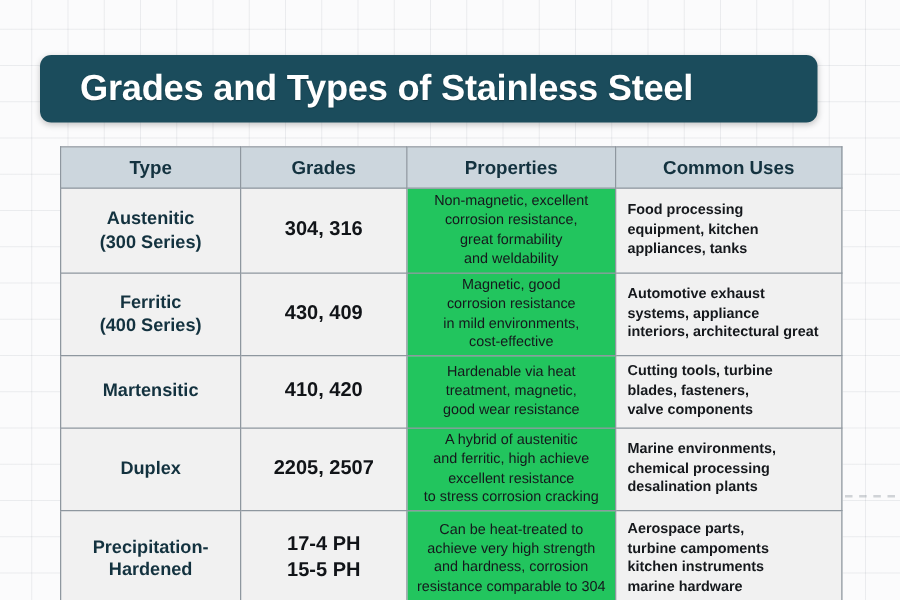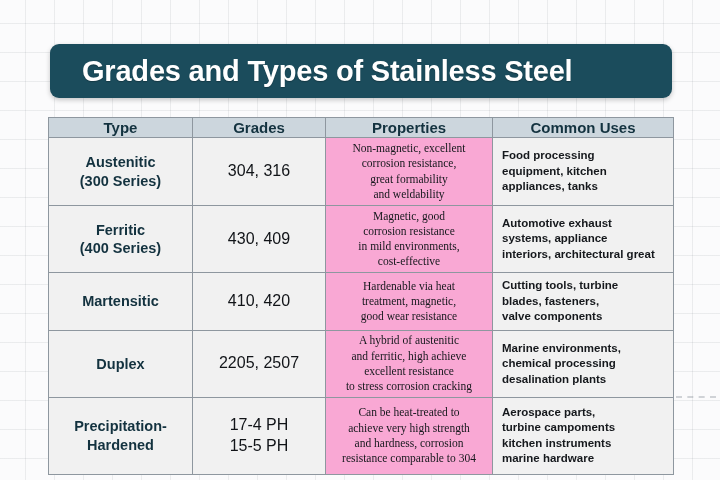--- a/index.html
+++ b/index.html
@@ -41,21 +41,21 @@
   }
 
   #slide {
     position: absolute;
     inset: 0;
   }
 
   
   #title-banner {
     position: absolute;
-    left: 50px;
+    left: 32px;
     top: 44px;
     width: 622px;
     height: 54px;
     background: #1b4c5c;
     border-radius: 9px;
     box-shadow: 0 2px 5px rgba(0,0,0,0.22);
     display: flex;
     align-items: center;
     padding-left: 32px;
   }
@@ -94,56 +94,55 @@
   }
 
   
   col.c-type  { width: 144px; }
   col.c-grade { width: 133px; }
   col.c-prop  { width: 167px; }
   col.c-uses  { width: 181px; }
 
   thead th {
     background: #ccd6dd;
-    height: 20px;
+    height: 33px;
     color: #13323f;
     font-size: 15px;
     font-weight: bold;
     text-align: center;
     padding: 0 4px;
   }
 
   td.cell-type {
     text-align: center;
     color: #13323f;
     font-size: 14.5px;
     font-weight: bold;
     line-height: 1.28;
     padding: 2px 4px;
     background: #f1f1f1;
   }
   td.cell-grade {
     text-align: center;
     color: #111418;
     font-size: 16px;
-    font-weight: normal;
+    font-weight: bold;
     line-height: 1.3;
     padding: 2px 4px;
     background: #f1f1f1;
   }
   td.cell-prop {
     text-align: center;
     color: #15181c;
     font-size: 11.5px;
     font-weight: normal;
     line-height: 1.33;
     padding: 2px 1px;
-    background: #f9a8d4;
+    background: #22c55e;
     white-space: nowrap;
-    font-family: Liberation Serif, serif;
   }
   td.cell-uses {
     text-align: left;
     color: #15181c;
     font-size: 11.5px;
     font-weight: bold;
     line-height: 1.35;
     padding: 2px 6px 2px 9px;
     background: #f1f1f1;
     white-space: nowrap;

